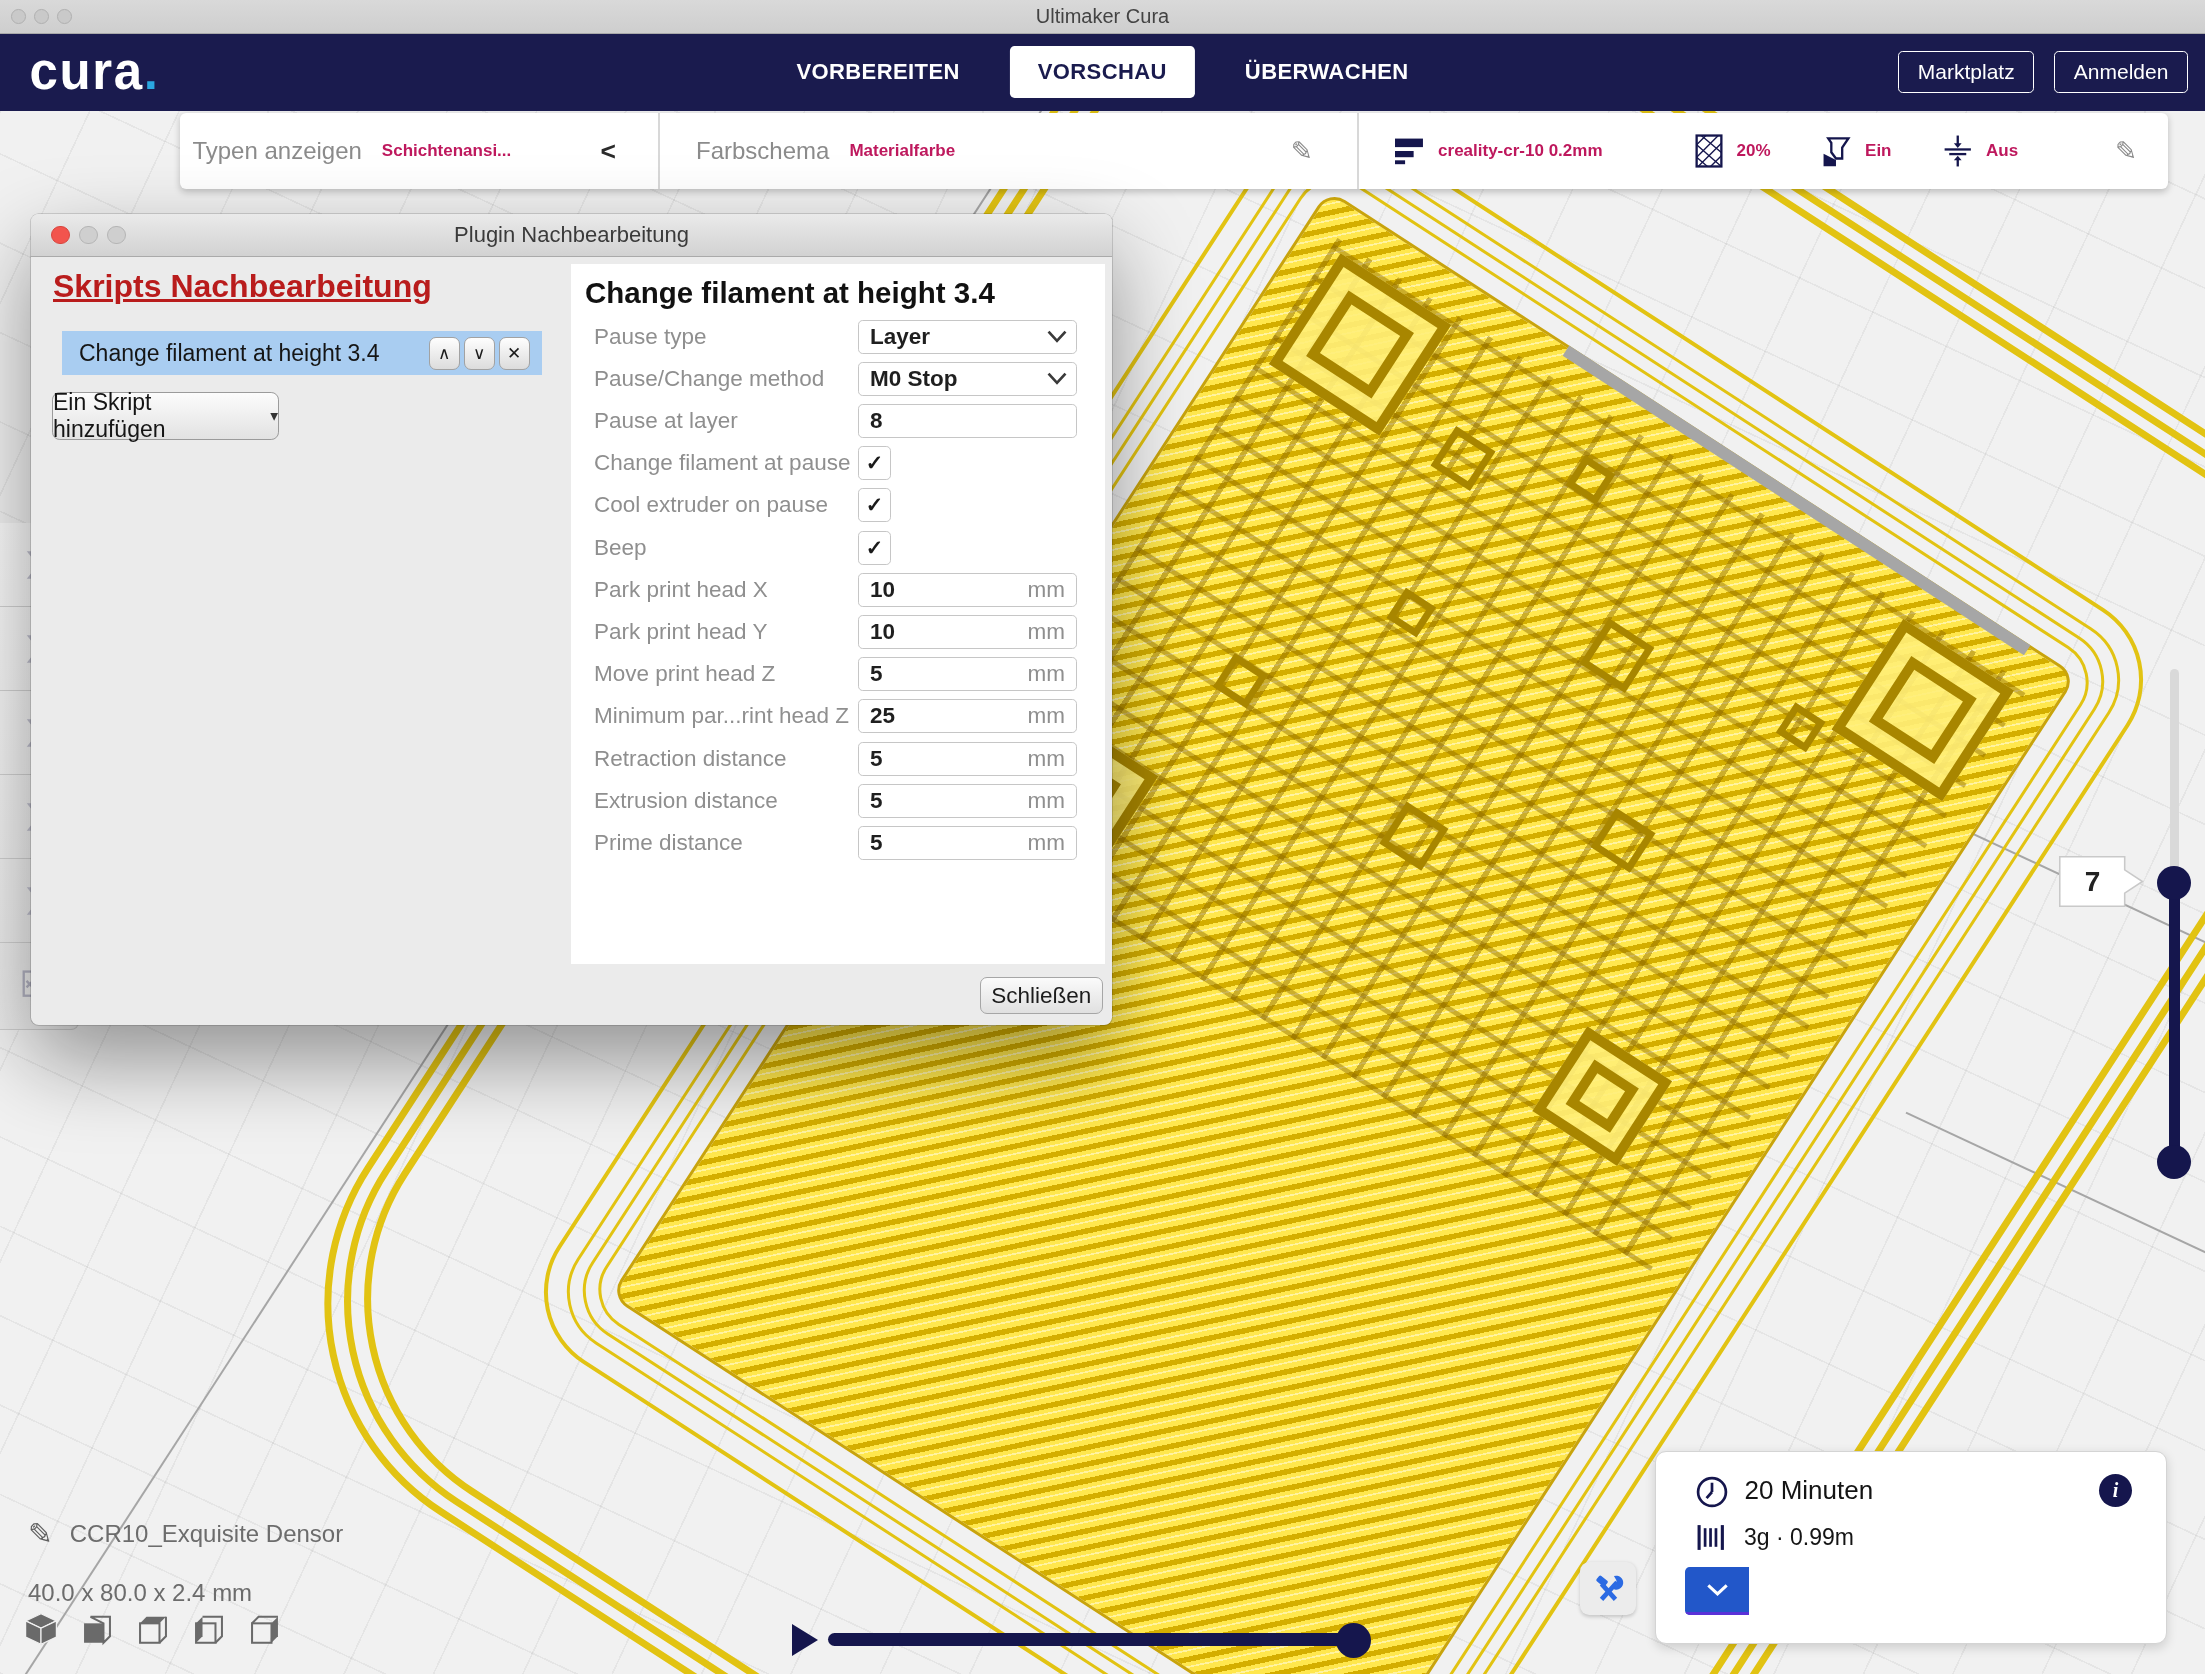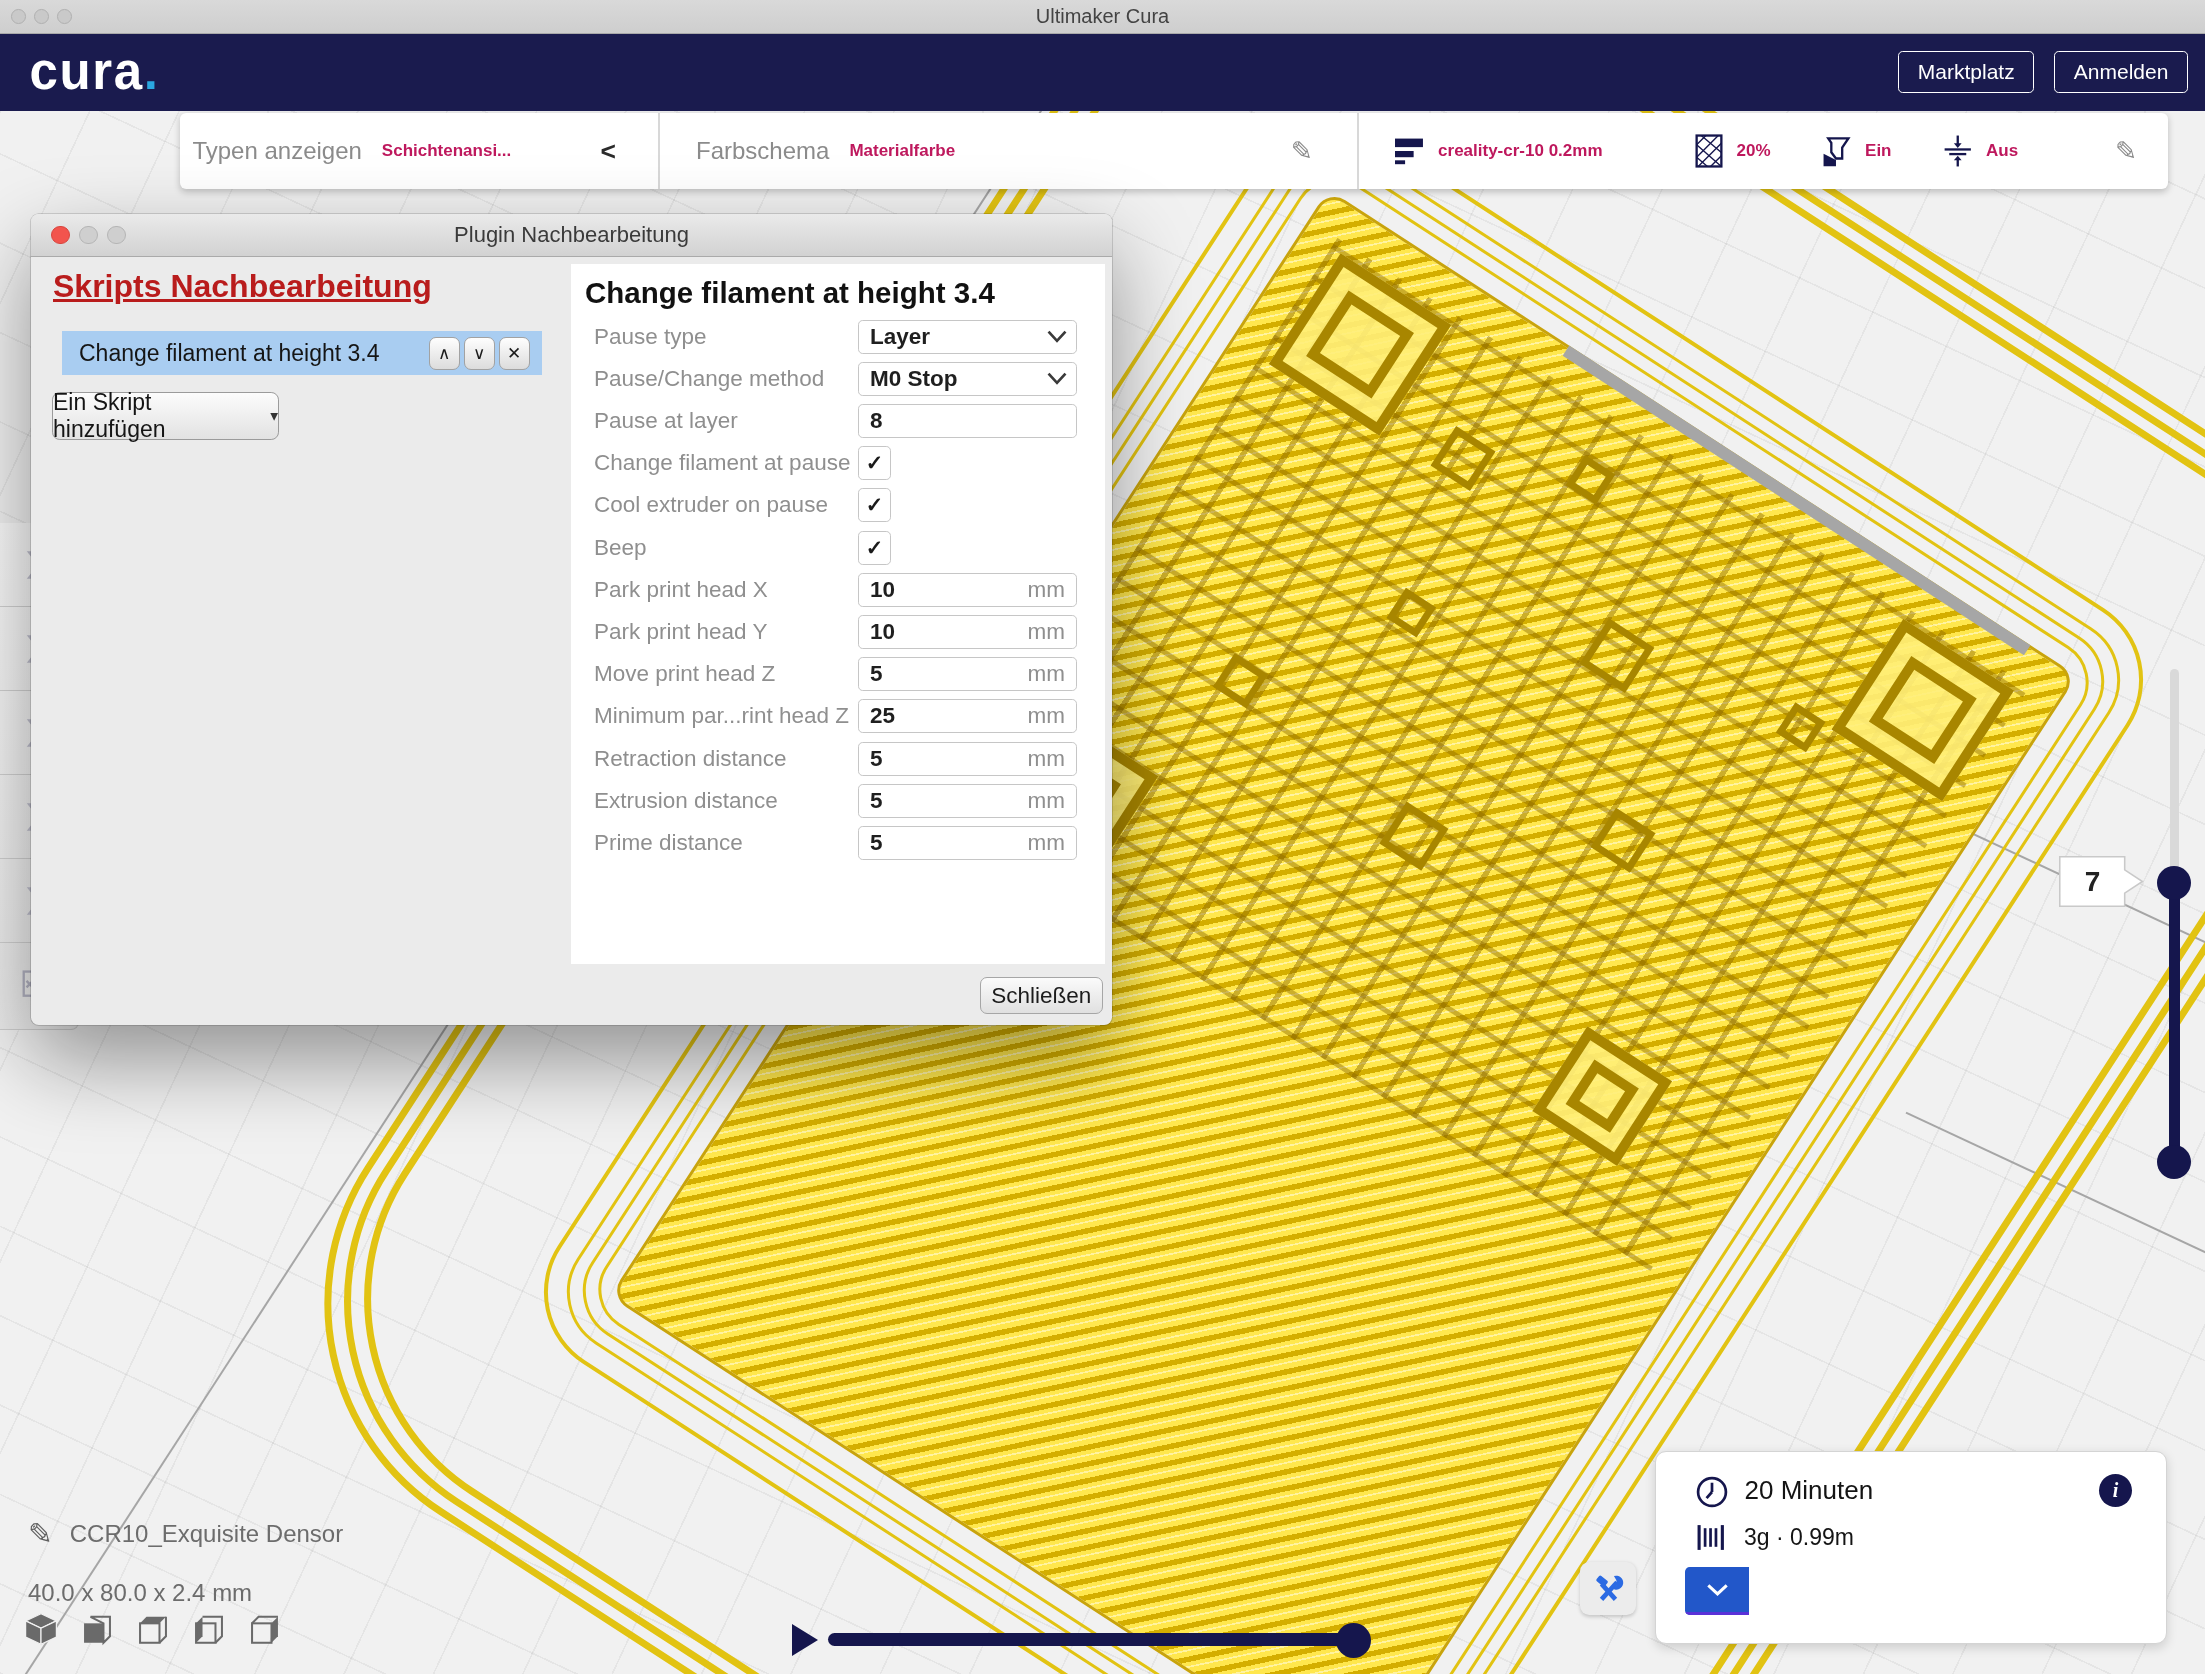--- a/index.html
+++ b/index.html
@@ -397,20 +397,25 @@
 
   <div class="titlebar">
     <div class="tl t1"></div>
     <div class="tl t2"></div>
     <div class="tl t3"></div>
     <div class="wtitle">Ultimaker Cura</div>
   </div>
 
   <div class="header">
     <div class="logo"><span>cura</span><span class="dot">.</span></div>
+    <div class="tabs" id="stage-tabs">
+        <div class="tab">VORBEREITEN</div>
+        <div class="tab active">VORSCHAU</div>
+        <div class="tab">ÜBERWACHEN</div>
+      </div>
     <div class="hbtns">
       <div class="hbtn">Marktplatz</div>
       <div class="hbtn">Anmelden</div>
     </div>
   </div>
 
   <div class="dialog">
     <div class="dtitle">
       <div class="dl dl1"></div>
       <div class="dl dl2"></div>

